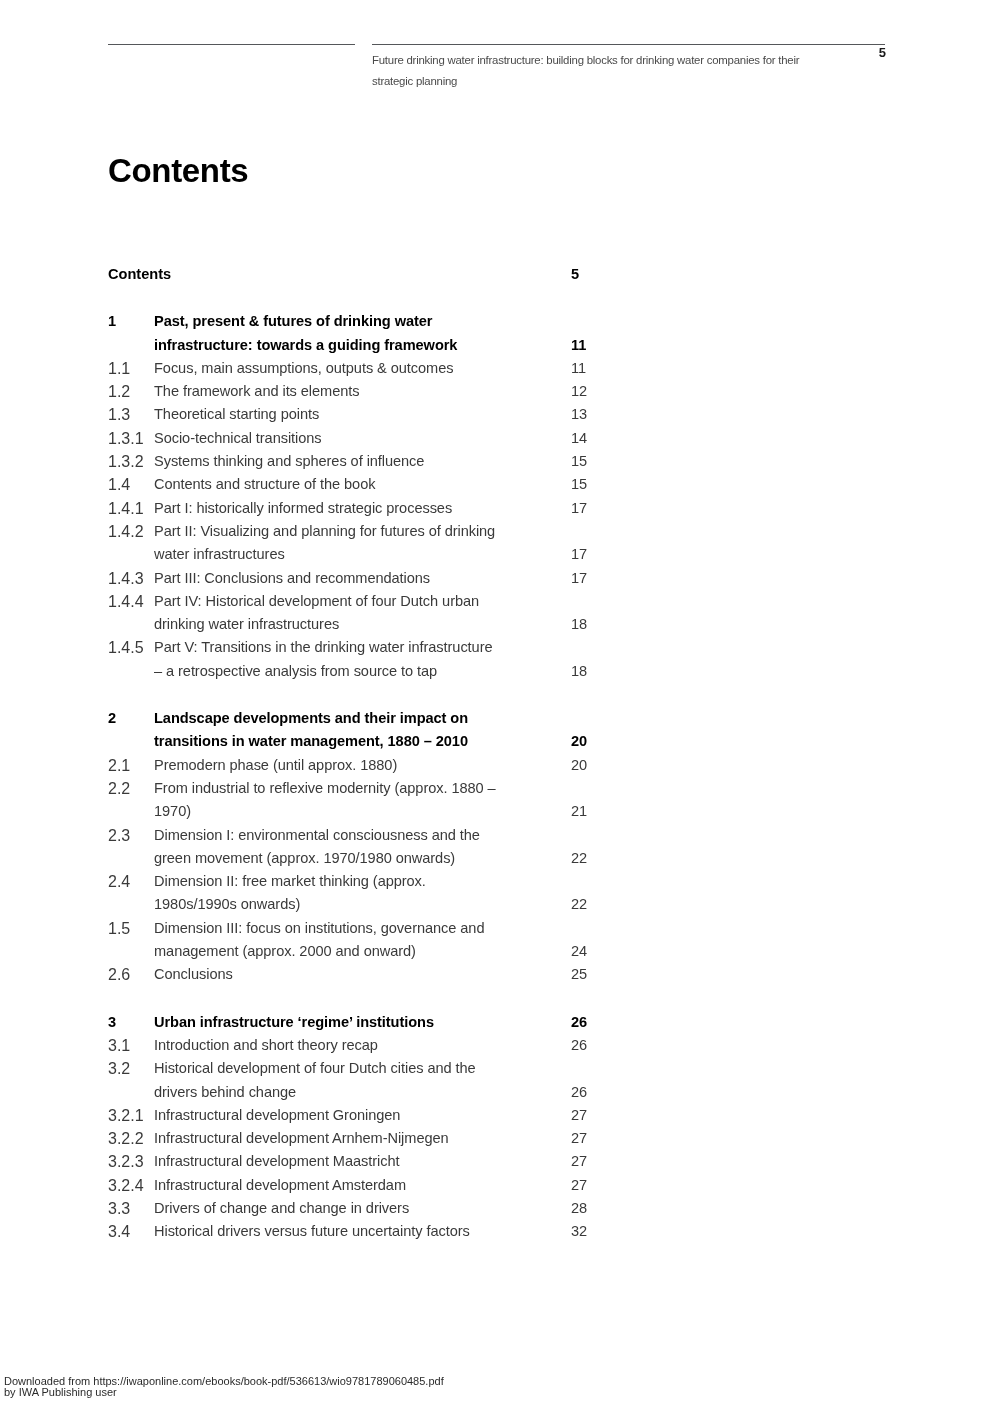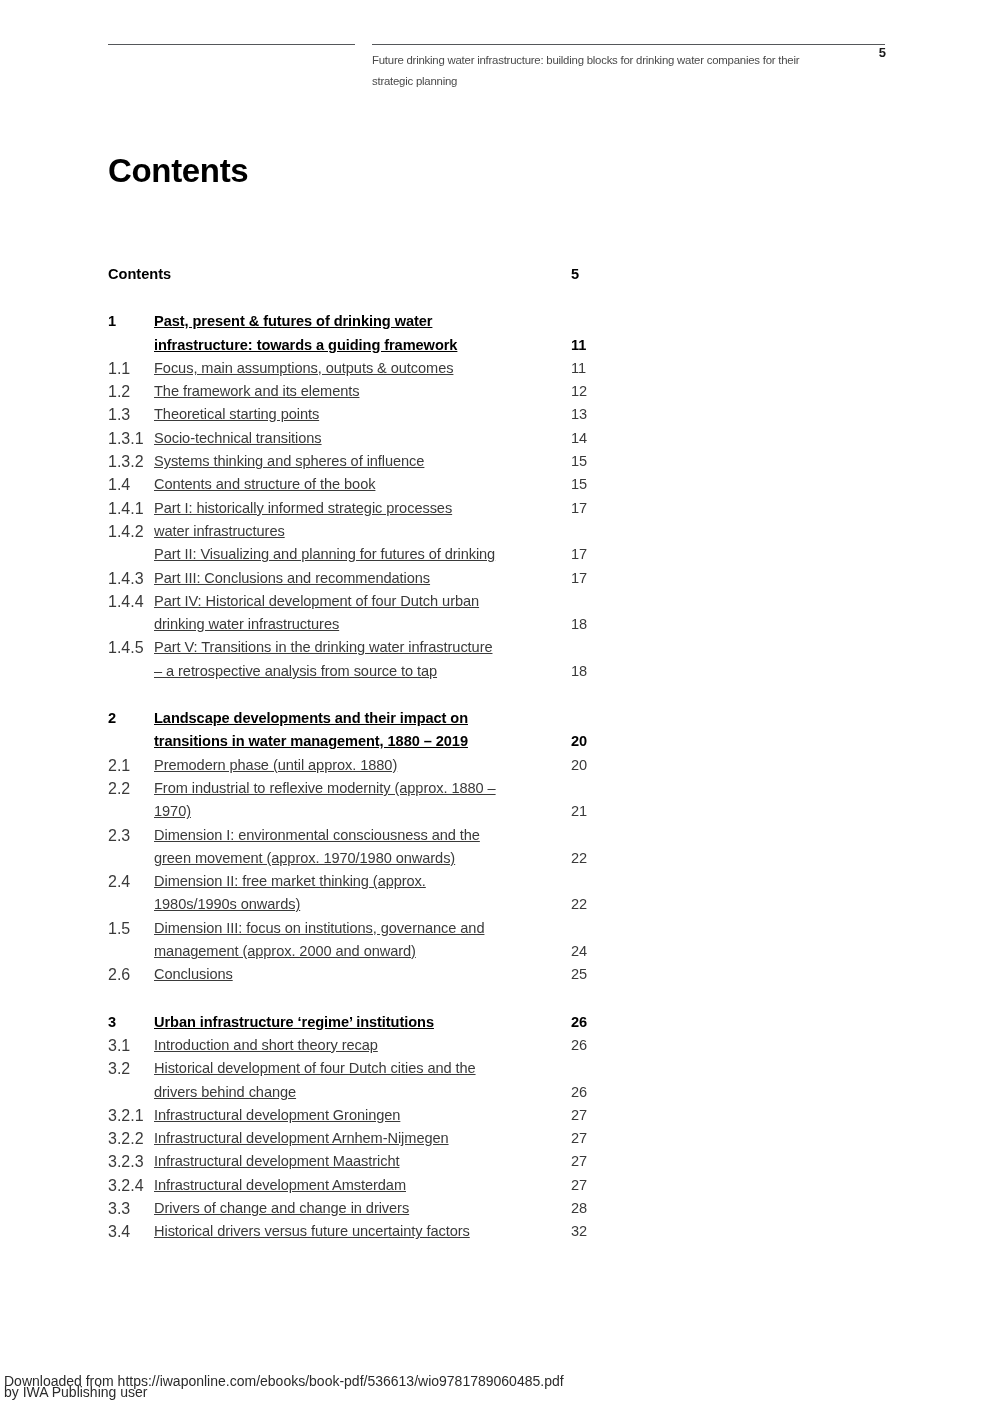--- a/index.html
+++ b/index.html
@@ -100,21 +100,20 @@
     font-size: 16px;
     line-height: 23.3px;
     white-space: nowrap;
   }
   .toc-label {
     flex: 0 0 417px;
     width: 417px;
     font-size: 14.6px;
     line-height: 23.3px;
     letter-spacing: -0.005em;
-    text-decoration: underline;
   }
   .toc-label .l2 {
     display: block;
   }
   .toc-page {
     flex: 0 0 40px;
     width: 40px;
     font-size: 14.6px;
     line-height: 23.3px;
     text-align: left;
@@ -130,21 +129,21 @@
     color: #000000;
     font-size: 14.6px;
   }
 
   
   .footer-stamp {
     position: absolute;
     left: 4px;
     top: 1376px;
     font-family: "Liberation Sans", sans-serif;
-    font-size: 14px;
+    font-size: 11px;
     line-height: 10.6px;
     color: #2b2b2b;
     white-space: nowrap;
   }
 </style>
 </head>
 <body>
 
 <div class="page">
 
@@ -220,22 +219,22 @@
         <div class="toc-row">
           <div class="toc-num">1.4.1</div>
           <div class="toc-label">
             <span class="l2">Part I: historically informed strategic processes</span>
           </div>
           <div class="toc-page">17</div>
         </div>
         <div class="toc-row wrap">
           <div class="toc-num">1.4.2</div>
           <div class="toc-label">
+            <span class="l2">Part II: Visualizing and planning for futures of drinking</span>
             <span class="l2">water infrastructures</span>
-            <span class="l2">Part II: Visualizing and planning for futures of drinking</span>
           </div>
           <div class="toc-page">17</div>
         </div>
         <div class="toc-row">
           <div class="toc-num">1.4.3</div>
           <div class="toc-label">
             <span class="l2">Part III: Conclusions and recommendations</span>
           </div>
           <div class="toc-page">17</div>
         </div>
@@ -255,21 +254,21 @@
           </div>
           <div class="toc-page">18</div>
         </div>
       </div>
       <div class="group-gap"></div>
       <div class="toc-group">
         <div class="toc-row bold wrap">
           <div class="toc-num">2</div>
           <div class="toc-label">
             <span class="l2">Landscape developments and their impact on</span>
-            <span class="l2">transitions in water management, 1880 – 2019</span>
+            <span class="l2">transitions in water management, 1880 – 2010</span>
           </div>
           <div class="toc-page">20</div>
         </div>
         <div class="toc-row">
           <div class="toc-num">2.1</div>
           <div class="toc-label">
             <span class="l2">Premodern phase (until approx. 1880)</span>
           </div>
           <div class="toc-page">20</div>
         </div>

